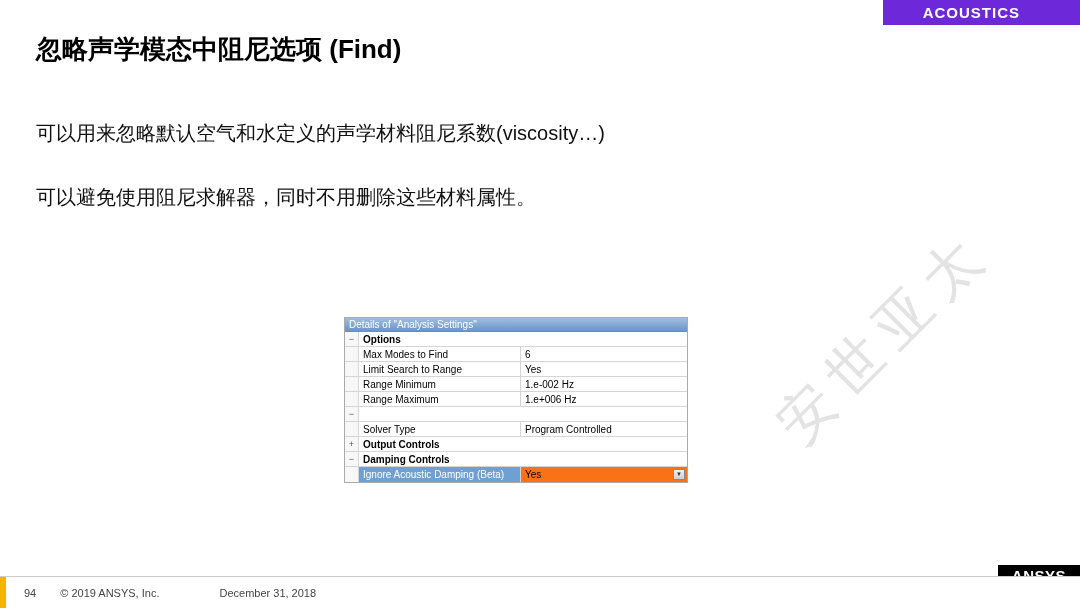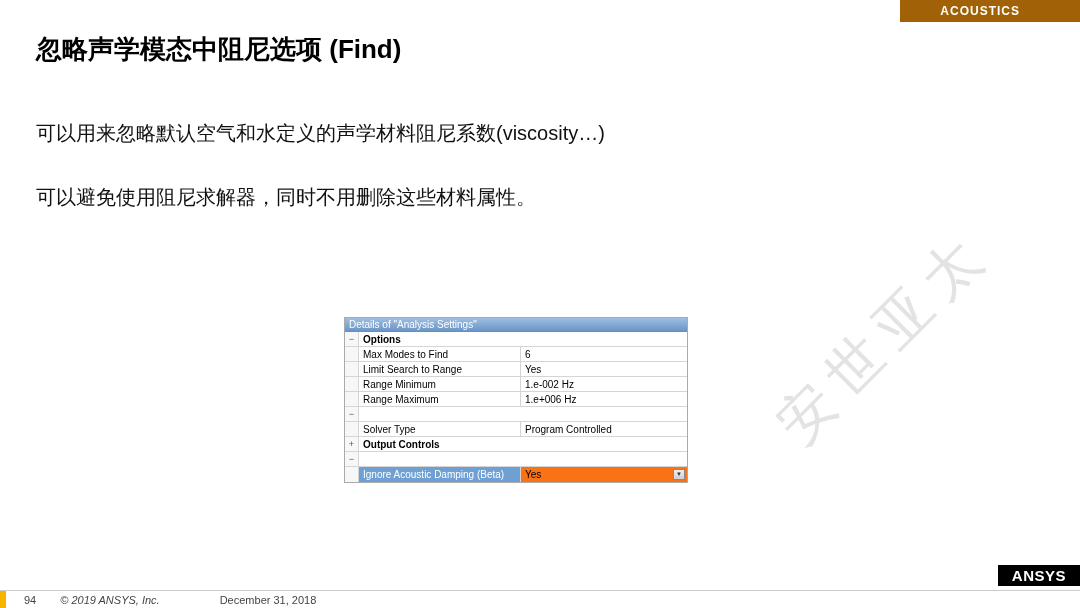--- a/index.html
+++ b/index.html
@@ -1,23 +1,23 @@
 <!DOCTYPE html>
 <html><head>
   <meta charset="utf-8">
   <style>
     * { margin: 0; padding: 0; box-sizing: border-box; }
     html, body { width: 1080px; height: 608px; font-family: "Microsoft YaHei", "SimSun", Arial, sans-serif; background: #fff; position: relative; overflow: hidden; }
 
     .header-tab {
       position: absolute;
       top: 0; right: 0;
-      background: #a16207;
+      background: #6d28d9;
       color: #fff;
-      font-size: 12px;
+      font-size: 15px;
       font-weight: bold;
       letter-spacing: 1px;
       padding: 4px 60px 4px 40px;
     }
 
     .slide-title {
       position: absolute;
       top: 32px; left: 36px;
       font-size: 26px;
       font-weight: bold;
@@ -107,35 +107,35 @@
       transform-origin: center;
       letter-spacing: 12px;
       font-family: "KaiTi", "STKaiti", serif;
       pointer-events: none;
     }
 
     
     .footer {
       position: absolute;
       left: 0; right: 0; bottom: 0;
-      height: 18px;
+      height: 32px;
       display: flex;
       align-items: center;
       font-size: 11px;
       color: #444;
       border-top: 1px solid #ccc;
       background: #fff;
     }
     .footer .accent {
       width: 6px; height: 100%;
       background: #f4b400;
       margin-right: 18px;
     }
     .footer .pagenum { margin-right: 24px; }
-    .footer .copyright { margin-right: 60px; font-style: italic; }
+    .footer .copyright { margin-right: 60px; }
     .footer .date {}
     .ansys-logo {
       position: absolute;
       right: 0; bottom: 22px;
       background: #000;
       color: #fff;
       font-weight: bold;
       font-size: 15px;
       padding: 2px 14px;
       letter-spacing: 0.5px;
@@ -191,20 +191,21 @@
     <div class="cell-value">Program Controlled</div>
   </div>
 
   <div class="row section">
     <div class="cell-indicator">+</div>
     <div class="cell-label">Output Controls</div>
   </div>
 
   <div class="row section">
     <div class="cell-indicator">−</div>
+    <div class="cell-label">Damping Controls</div>
   </div>
   <div class="row highlight">
     <div class="cell-indicator"></div>
     <div class="cell-label">Ignore Acoustic Damping (Beta)</div>
     <div class="cell-value">
       <span>Yes</span>
       <span class="dropdown-arrow">▼</span>
     </div>
   </div>
 </div>

